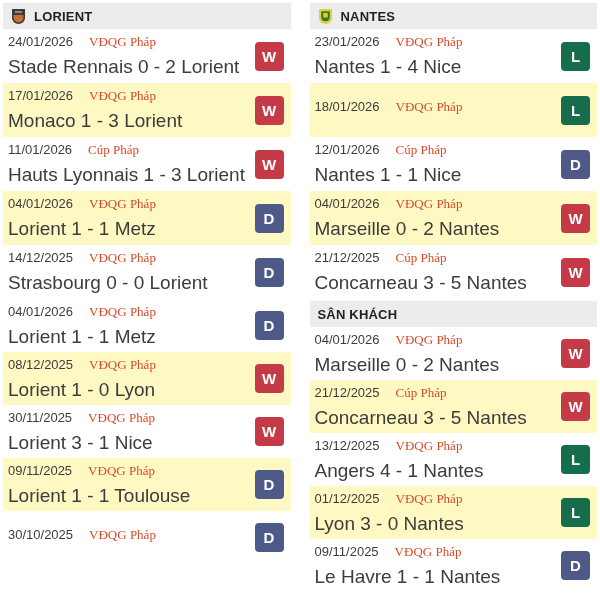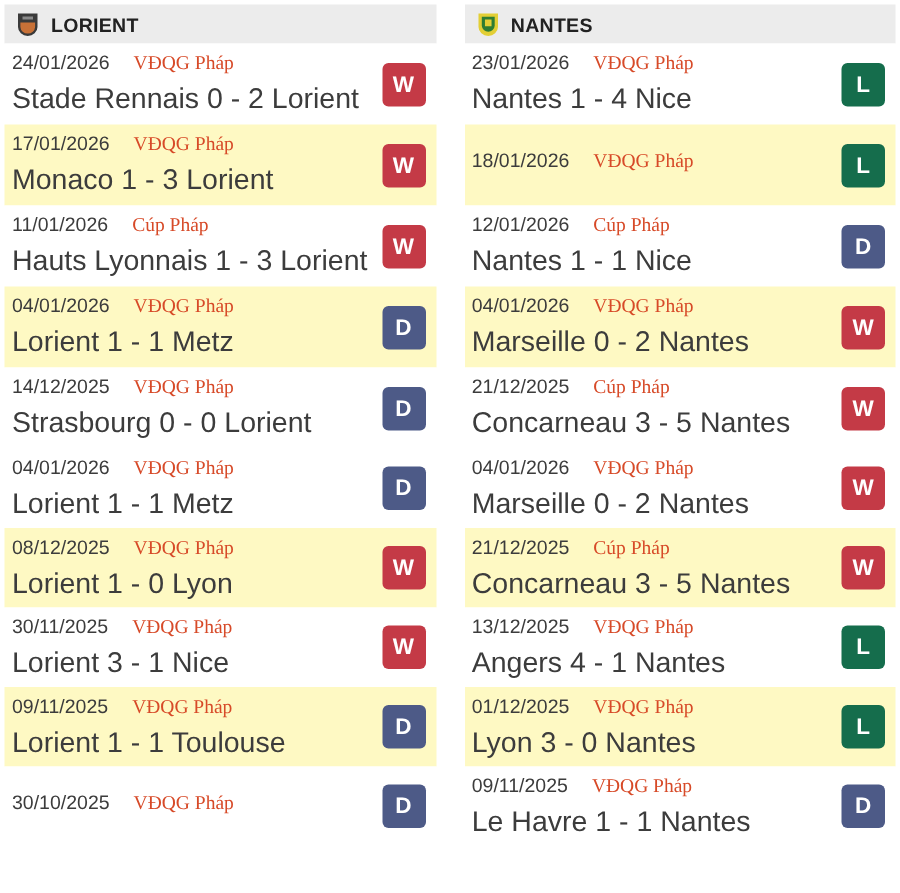--- a/index.html
+++ b/index.html
@@ -241,20 +241,23 @@
           <div class="info">
             <div class="line1">
               <span class="date">21/12/2025</span>
               <span class="comp">Cúp Pháp</span>
             </div>
             <div class="result">Concarneau 3 - 5 Nantes</div>
           </div>
           <span class="badge" style="background-color: rgb(196, 58, 70);">W</span>
         </div>
       </div>
+    <header class="bar section-bar">
+      <span class="bar-label">SÂN KHÁCH</span>
+    </header>
     <div class="rows compact">
         <div class="row">
           <div class="info">
             <div class="line1">
               <span class="date">04/01/2026</span>
               <span class="comp">VĐQG Pháp</span>
             </div>
             <div class="result">Marseille 0 - 2 Nantes</div>
           </div>
           <span class="badge" style="background-color: rgb(196, 58, 70);">W</span>

